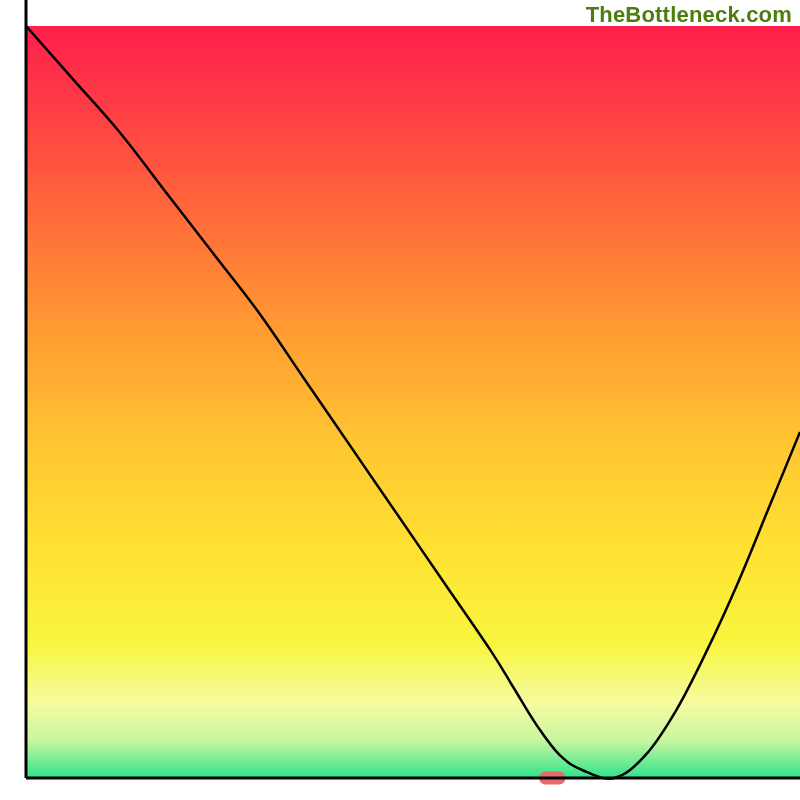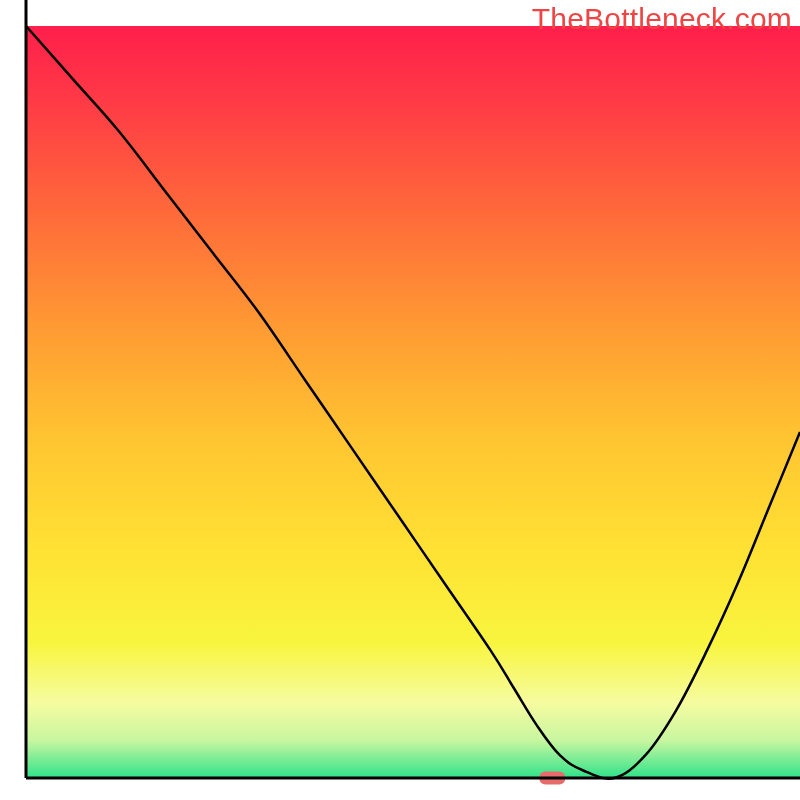--- a/index.html
+++ b/index.html
@@ -13,23 +13,23 @@
   }
   .chart-container {
     position: relative;
     width: 800px;
     height: 800px;
   }
   .watermark {
     position: absolute;
     top: 2px;
     right: 8px;
-    color: #ef4444;
-    font-size: 30px;
-    font-weight: 400;
+    color: #4d7c0f;
+    font-size: 22px;
+    font-weight: 700;
     letter-spacing: 0.2px;
     z-index: 10;
   }
   svg {
     display: block;
   }
   .axis-line {
     stroke: #000;
     stroke-width: 3;
     fill: none;

